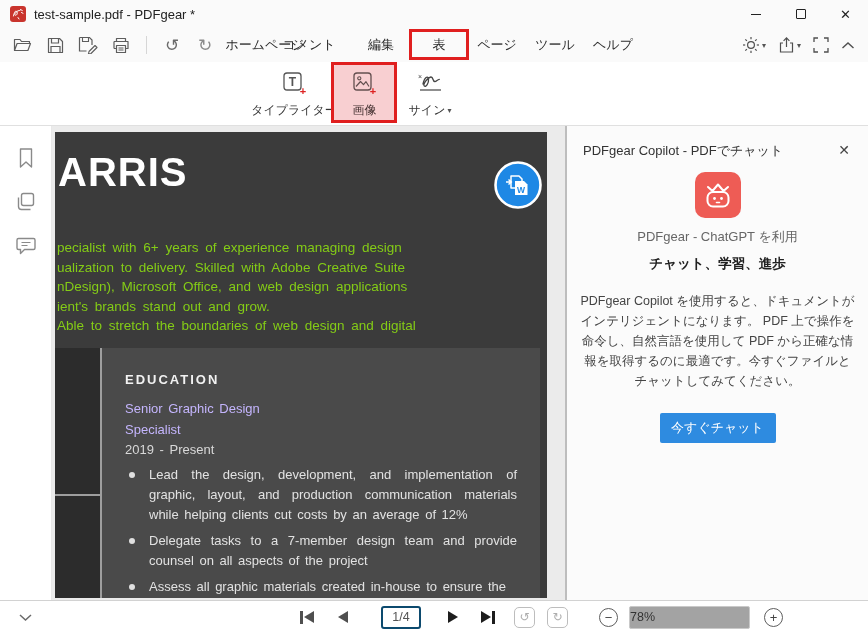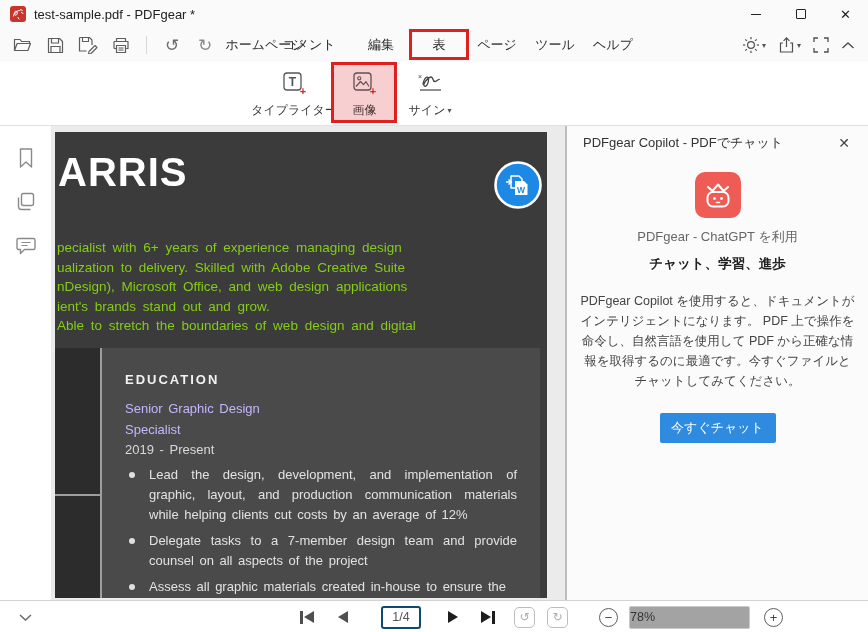--- a/index.html
+++ b/index.html
@@ -63,21 +63,21 @@
   .edu-head { font-size:13px; font-weight:700; letter-spacing:2px; color:#f2f2f2; margin-bottom:11px; }
   .edu-title { font-size:13px; font-weight:400; line-height:21px; color:#c4b5fd; word-spacing:2px; }
   .edu-dates { font-size:13px; line-height:19px; color:#d8d8d8; margin-bottom:4px; word-spacing:2px; }
   .bullet-row { display:flex; margin-top:6px; }
   .bullet-dot { width:6px; height:6px; border-radius:50%; background:#e0e0e0; margin:7px 14px 0 4px; flex:none; }
   .bullet-text { font-size:13px; line-height:20px; color:#e2e2e2; text-align:justify; word-spacing:2px; }
   .convert-fab { position:absolute; left:441px; top:34px; width:50px; height:50px; border-radius:50%; }
 
   
   .copilot { position:absolute; left:565px; top:126px; width:303px; height:474px; background:#fbfbfb; border-left:2px solid #bdbdbd; }
-  .cop-header { height:34px; display:flex; align-items:center; justify-content:space-between; padding:0 14px 0 16px; }
+  .cop-header { height:34px; display:flex; align-items:flex-end; justify-content:space-between; padding:0 14px 0 16px; }
   .cop-title { font-size:13px; color:#333; }
   .cop-close { font-size:14px; color:#444; width:20px; height:20px; display:flex; align-items:center; justify-content:center; }
   .cop-body { display:flex; flex-direction:column; align-items:center; }
   .robot-badge { margin-top:12px; }
   .cop-sub { margin-top:10px; font-size:13px; color:#666; }
   .cop-tag { margin-top:9px; font-size:13.5px; font-weight:700; color:#222; }
   .cop-desc { margin-top:18px; width:276px; font-size:12.5px; line-height:20px; color:#444; text-align:center; }
   .cop-cta { margin-top:22px; width:116px; height:30px; background:#2e8be0; color:#fff; font-size:13px; border:none; border-radius:2px; display:flex; align-items:center; justify-content:center; }
 
   

